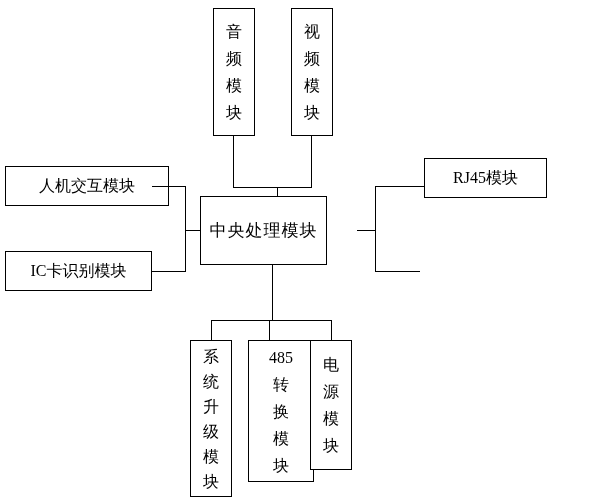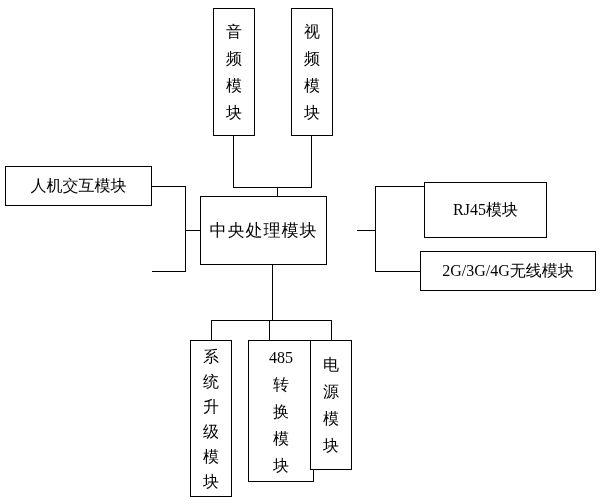--- a/index.html
+++ b/index.html
@@ -45,33 +45,33 @@
   </div>
   <div class="box" style="left:291px; top:8px; width:42px; height:128px">
     <span class="vtext">
         <div>视</div>
         <div>频</div>
         <div>模</div>
         <div>块</div>
       </span>
   </div>
 
-  <div class="box" style="left:5px; top:166px; width:147px; height:40px">
+  <div class="box" style="left:5px; top:166px; width:164px; height:40px">
     <span class="hlabel">人机交互模块</span>
+  </div>
+  <div class="box" style="left:5px; top:251px; width:147px; height:40px">
+    <span class="hlabel">IC卡识别模块</span>
   </div>
 
   <div class="box" style="left:200px; top:196px; width:127px; height:69px">
     <span class="center-label">中央处理模块</span>
   </div>
 
-  <div class="box" style="left:424px; top:182px; width:123px; height:56px">
+  <div class="box" style="left:424px; top:158px; width:123px; height:40px">
     <span class="hlabel">RJ45模块</span>
-  </div>
-  <div class="box" style="left:420px; top:251px; width:176px; height:40px">
-    <span class="hlabel">2G/3G/4G无线模块</span>
   </div>
 
   <div class="box" style="left:190px; top:340px; width:42px; height:157px">
     <span class="vtext tight">
         <div>系</div>
         <div>统</div>
         <div>升</div>
         <div>级</div>
         <div>模</div>
         <div>块</div>

